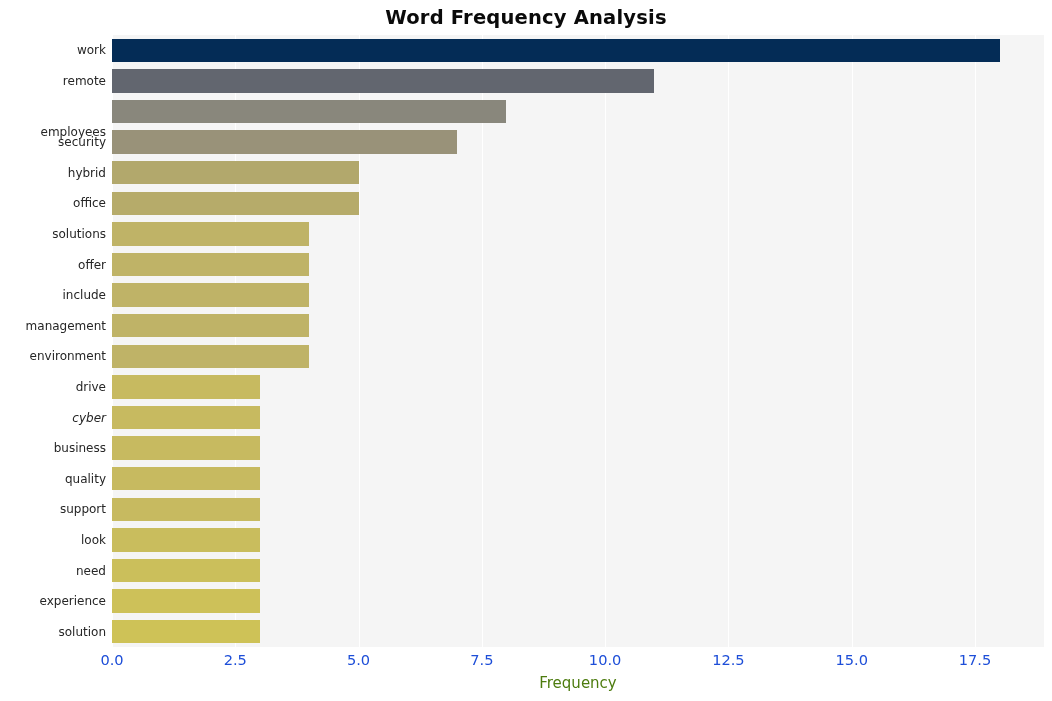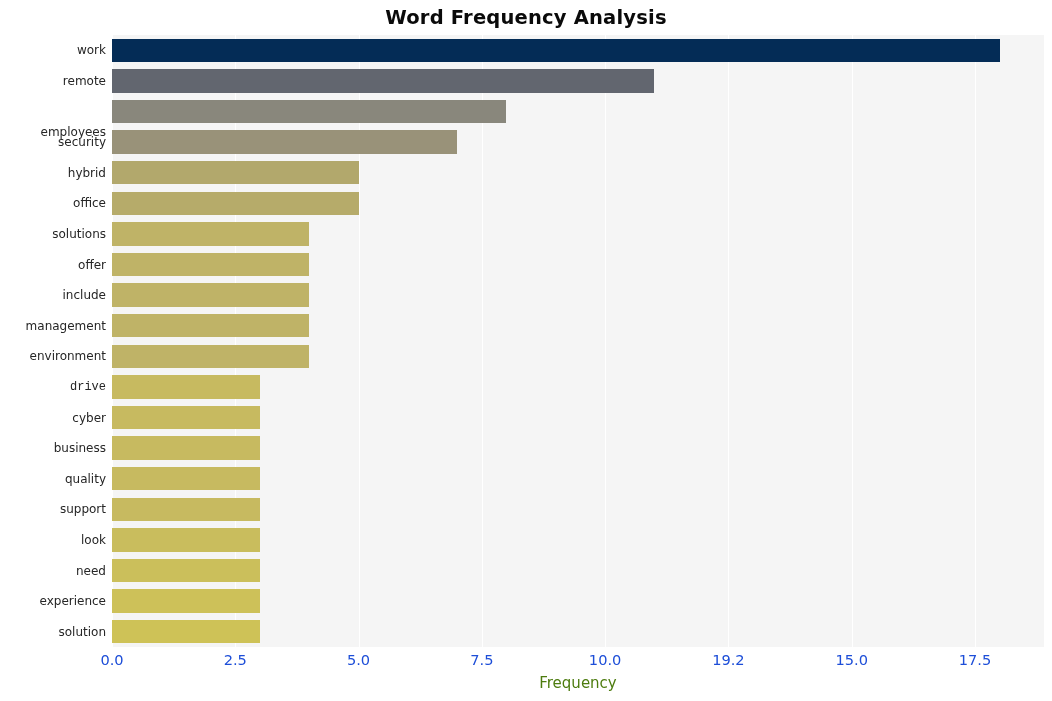--- a/index.html
+++ b/index.html
@@ -196,37 +196,37 @@
       <div class="y-tick" style="top: 45.9px;">remote</div>
       <div class="y-tick" style="top: 76.5px; margin-top: 20px;">employees</div>
       <div class="y-tick" style="top: 107.1px;">security</div>
       <div class="y-tick" style="top: 137.7px;">hybrid</div>
       <div class="y-tick" style="top: 168.3px;">office</div>
       <div class="y-tick" style="top: 198.9px; padding-left: 32px;">solutions</div>
       <div class="y-tick" style="top: 229.5px;">offer</div>
       <div class="y-tick" style="top: 260.1px;">include</div>
       <div class="y-tick" style="top: 290.7px;">management</div>
       <div class="y-tick" style="top: 321.3px;">environment</div>
-      <div class="y-tick" style="top: 351.9px; font-family: Liberation Mono, monospace;">drive</div>
-      <div class="y-tick" style="top: 382.5px;">cyber</div>
+      <div class="y-tick" style="top: 351.9px;">drive</div>
+      <div class="y-tick" style="top: 382.5px; font-style: italic;">cyber</div>
       <div class="y-tick" style="top: 413.1px;">business</div>
       <div class="y-tick" style="top: 443.7px;">quality</div>
       <div class="y-tick" style="top: 474.3px;">support</div>
       <div class="y-tick" style="top: 504.9px;">look</div>
       <div class="y-tick" style="top: 535.5px;">need</div>
       <div class="y-tick" style="top: 566.1px;">experience</div>
       <div class="y-tick" style="top: 596.7px;">solution</div>
     </div>
 
   <div id="x-tick-labels">
       <div class="x-tick" style="left: 0px;">0.0</div>
       <div class="x-tick" style="left: 123.28px;">2.5</div>
       <div class="x-tick" style="left: 246.561px;">5.0</div>
       <div class="x-tick" style="left: 369.841px;">7.5</div>
       <div class="x-tick" style="left: 493.122px;">10.0</div>
-      <div class="x-tick" style="left: 616.402px;">19.2</div>
+      <div class="x-tick" style="left: 616.402px;">12.5</div>
       <div class="x-tick" style="left: 739.683px;">15.0</div>
       <div class="x-tick" style="left: 862.963px;">17.5</div>
     </div>
 
   <div id="x-axis-label">Frequency</div>
 
 </div>
 
 </body></html>

